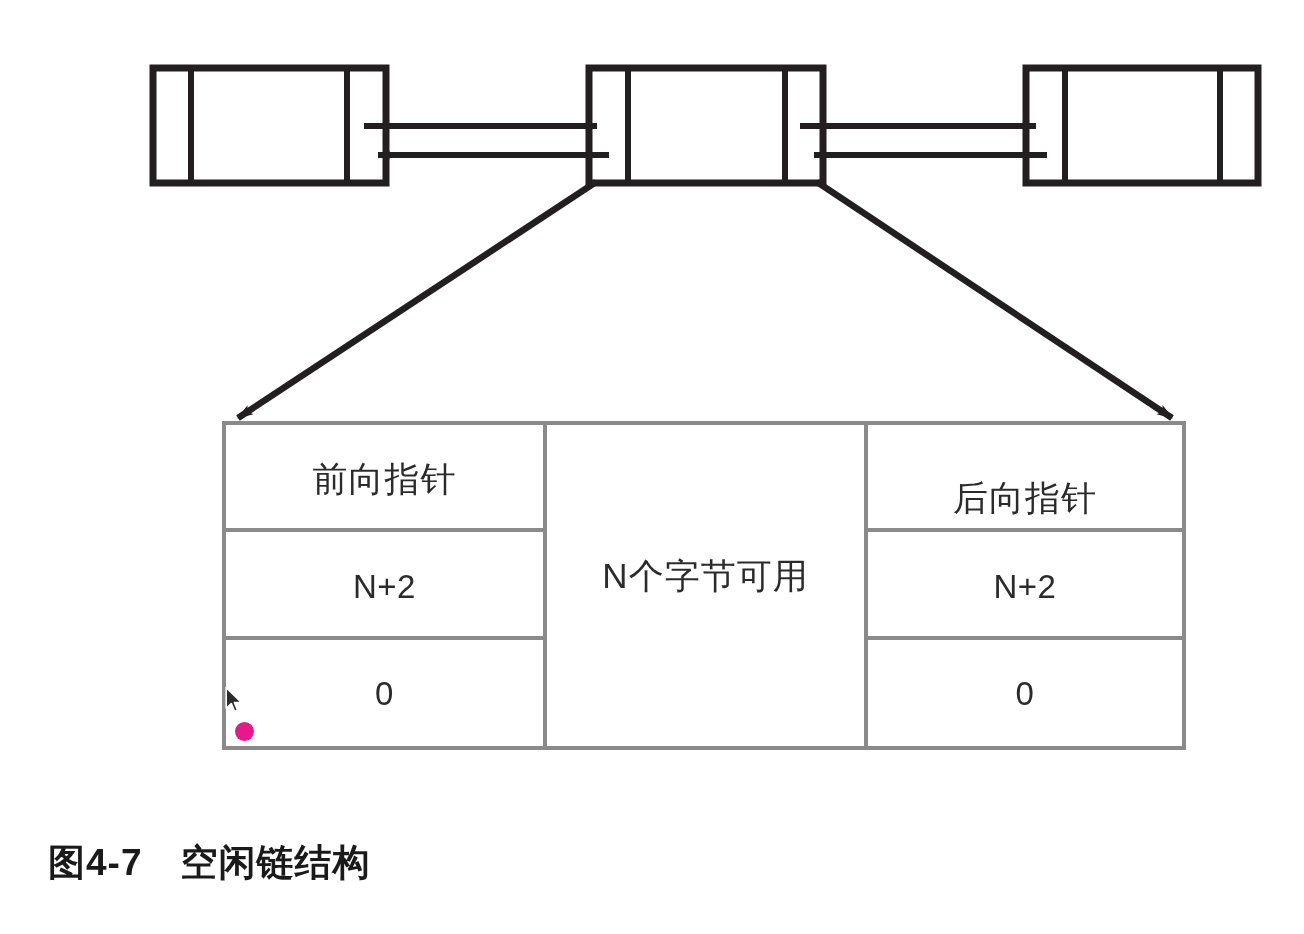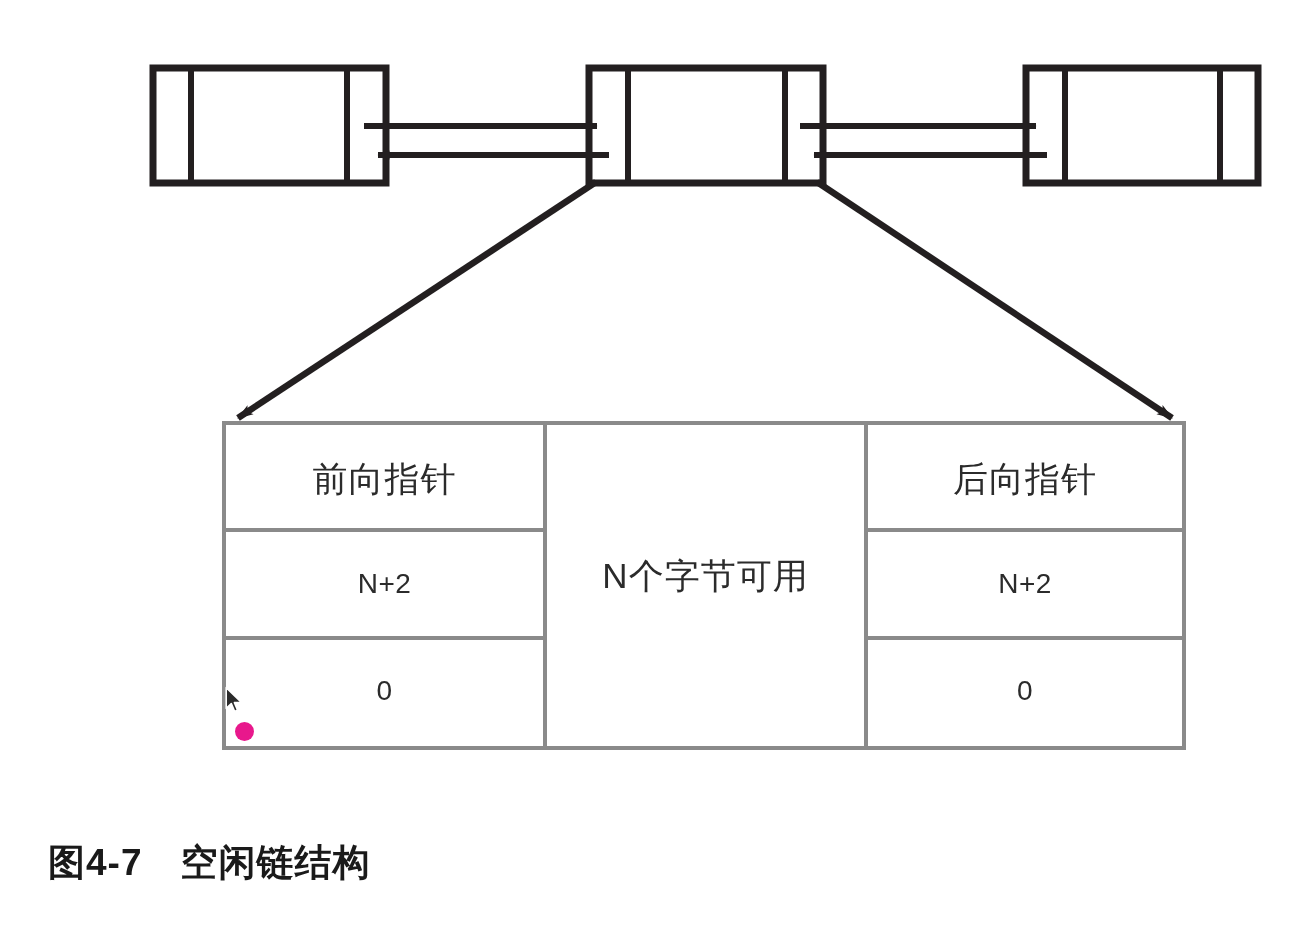--- a/index.html
+++ b/index.html
@@ -45,21 +45,21 @@
     -webkit-font-smoothing: antialiased;
   }
 
   .cell-cn {
     font-size: 35px;
     letter-spacing: 1px;
     font-weight: 400;
   }
 
   .cell-num {
-    font-size: 28px;
+    font-size: 33px;
     font-weight: 400;
     letter-spacing: 0.5px;
   }
 
   .caption {
     position: absolute;
     left: 0;
     width: 1304px;
     text-align: left;
     font-size: 37px;
@@ -146,21 +146,21 @@
   </svg>
 
   <div class="cell-text cell-cn" style="left:176px; top:461px; width:321px;">前向指针</div>
 
   <div class="cell-text cell-num" style="left:176px; top:570px; width:321px;">N+2</div>
 
   <div class="cell-text cell-num" style="left:176px; top:677px; width:321px;">0</div>
 
   <div class="cell-text cell-cn" style="left:497px; top:558px; width:321px;">N个字节可用</div>
 
-  <div class="cell-text cell-cn" style="left:818px; top:461px; width:318px;">后向指针</div>
+  <div class="cell-text cell-cn" style="left:818px; top:480px; width:318px;">后向指针</div>
 
   <div class="cell-text cell-num" style="left:818px; top:570px; width:318px;">N+2</div>
 
   <div class="cell-text cell-num" style="left:818px; top:677px; width:318px;">0</div>
 
   <div class="caption" style="top:838px;">图4-7　空闲链结构</div>
 
   <svg id="mouse-cursor" viewBox="0 0 20 28" xmlns="http://www.w3.org/2000/svg" style="left: 176px; top: 686px;">
     <path d="M2.2,1.6 L2.2,22.4 L7.3,17.6 L10.6,25.4 L13.6,24.1 L10.4,16.6 L17.2,16.3 z" fill="#2b2b2b" stroke="#ffffff" stroke-width="1.6" stroke-linejoin="round"></path>
   </svg>

